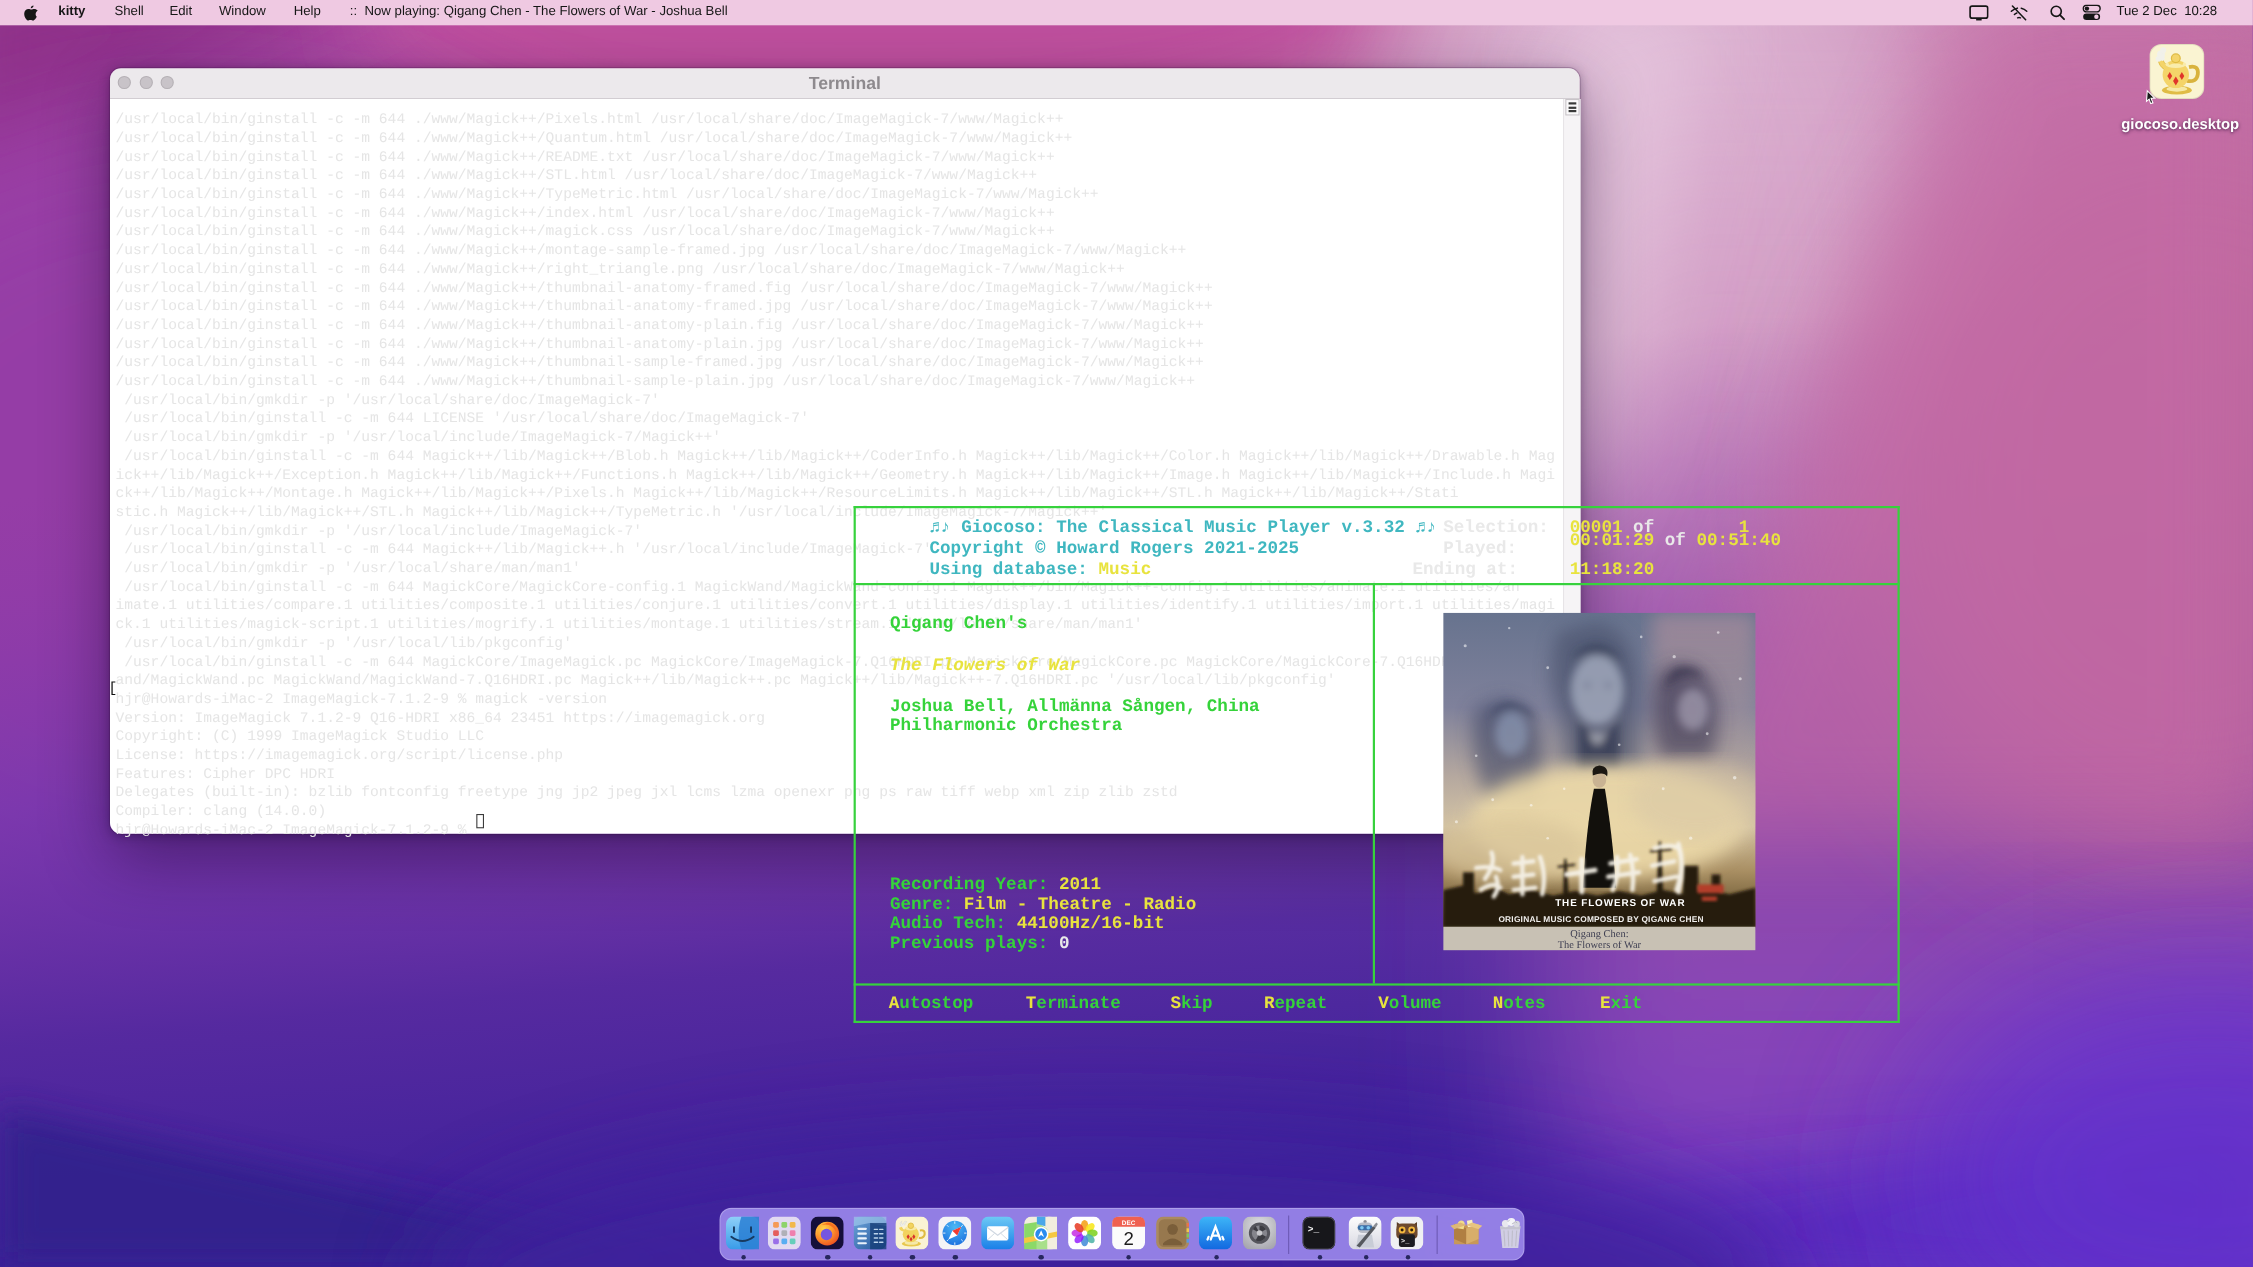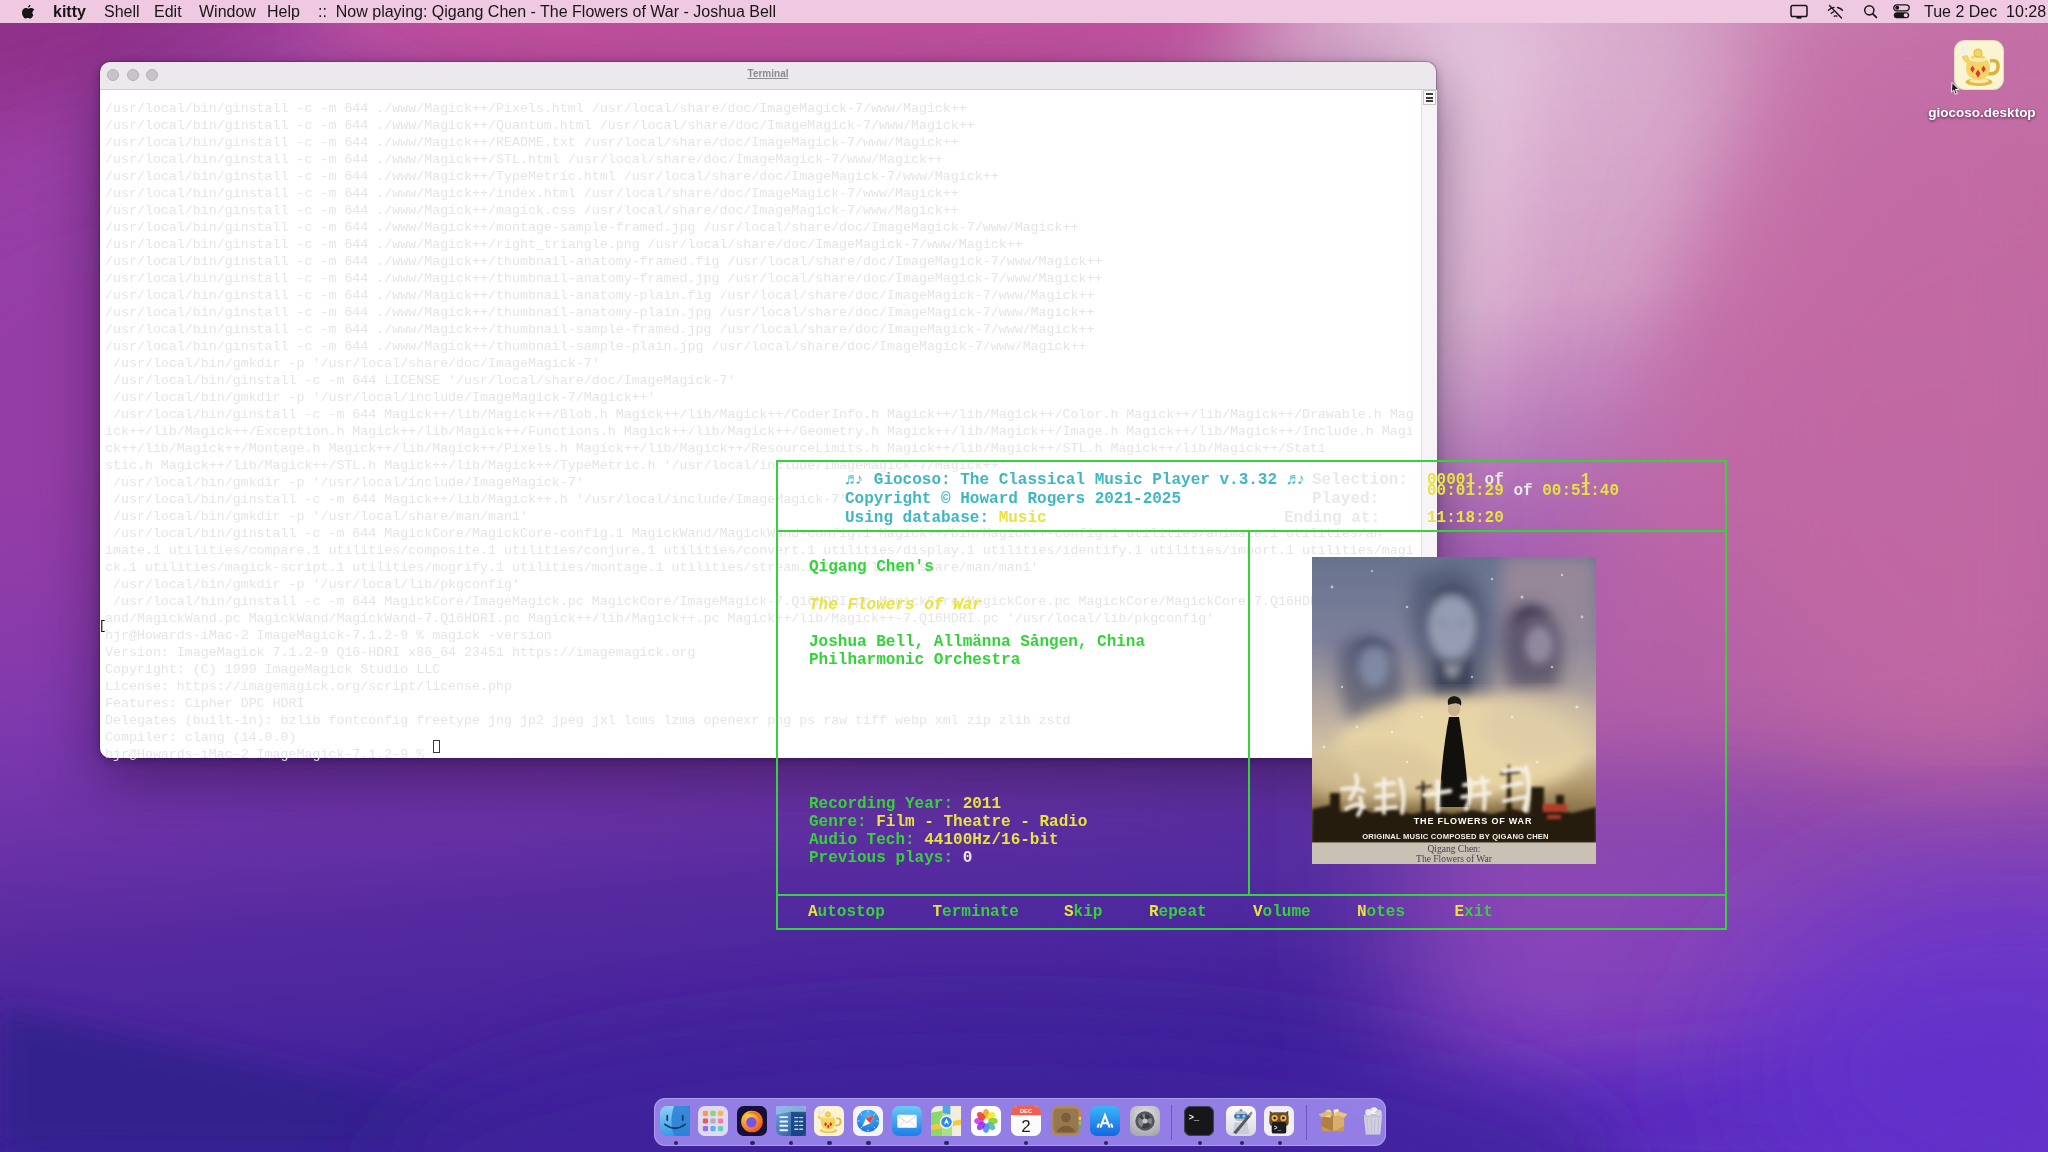--- a/index.html
+++ b/index.html
@@ -1,21 +1,21 @@
 <!DOCTYPE html>
 <html><head><meta charset="utf-8">
 <style>
   html,body{margin:0;padding:0;width:2048px;height:1152px;overflow:hidden;background:#7c39ac;}
   #screen{position:absolute;inset:0;width:2048px;height:1152px;font-family:"Liberation Sans",sans-serif;}
   .abs{position:absolute;}
   
   #wall{position:absolute;inset:0;}
   
   #menubar{position:absolute;left:0;top:0;width:2048px;height:23px;background:#efc9e2;color:#161616;
-    font-size:16px;display:flex;align-items:center;}
+    font-size:12px;display:flex;align-items:center;}
   
   #term{position:absolute;left:100px;top:62px;width:1336px;height:696px;border-radius:10px;
     box-shadow:0 0 0 1px rgba(50,15,60,.22),0 22px 60px rgba(20,0,40,.45),0 2px 10px rgba(20,0,40,.35);}
   #termbar{position:absolute;left:0;top:0;right:0;height:26.5px;background:#ece9ec;border-radius:10px 10px 0 0;
     border-bottom:1px solid #d2cdd2;}
   #termbody{position:absolute;left:0;top:27.5px;right:0;bottom:0;background:#ffffff;border-radius:0 0 10px 10px;}
   .tl{position:absolute;width:12px;height:12px;border-radius:50%;top:7px;}
   #termtext{position:absolute;left:105px;top:100px;margin:0;font:13.3px/17.0px "Liberation Mono",monospace;color:#e5e5e5;letter-spacing:0;}
   
   #gio{position:absolute;left:771px;top:415px;width:981px;height:563px;border-radius:10px;
@@ -92,21 +92,21 @@
       <ellipse cx="1000" cy="1170" rx="620" ry="150" fill="#40239c" filter="url(#blur40)" opacity=".85"></ellipse>
     </g>
   </svg>
 
   <div id="term">
     <div id="termbar"></div>
     <div id="termbody"></div>
     <div class="tl" style="left:7px;background:#c8c3c8;border:0.5px solid #b5b0b5;box-sizing:border-box;"></div>
     <div class="tl" style="left:26.5px;background:#c8c3c8;border:0.5px solid #b5b0b5;box-sizing:border-box;"></div>
     <div class="tl" style="left:46px;background:#c8c3c8;border:0.5px solid #b5b0b5;box-sizing:border-box;"></div>
-    <span class="abs" style="left:0;right:0;top:6px;text-align:center;font-size:10px;font-weight:bold;color:#8e8a8e;text-decoration:underline;">Terminal</span>
+    <span class="abs" style="left:0;right:0;top:6px;text-align:center;font-size:16px;font-weight:bold;color:#8e8a8e;">Terminal</span>
     <div class="abs" style="left:1321px;top:27.5px;width:15px;height:668px;background:#f6f4f6;border-left:1px solid #e2dee2;border-radius:0 0 10px 0;"></div>
     <div class="abs" style="left:1322.5px;top:27.5px;width:13px;height:15px;background:#fbfafb;border:1px solid #c8c4c8;box-sizing:border-box;"></div>
     <div class="abs" style="left:1325.5px;top:31px;width:7px;height:2px;background:#3a3a3a;"></div>
     <div class="abs" style="left:1325.5px;top:34.5px;width:7px;height:2px;background:#3a3a3a;"></div>
     <div class="abs" style="left:1325.5px;top:38px;width:7px;height:2px;background:#3a3a3a;"></div>
   </div>
   <span class="abs" style="left:98.6px;top:617px;font:13.3px/17.0px 'Liberation Mono',monospace;color:#0e0e0e;">[</span>
   <div class="abs" style="left:432.5px;top:739.5px;width:7.5px;height:13px;border:1.4px solid #3c3c3c;box-sizing:border-box;"></div>
   <pre id="termtext">/usr/local/bin/ginstall -c -m 644 ./www/Magick++/Pixels.html /usr/local/share/doc/ImageMagick-7/www/Magick++
 /usr/local/bin/ginstall -c -m 644 ./www/Magick++/Quantum.html /usr/local/share/doc/ImageMagick-7/www/Magick++

